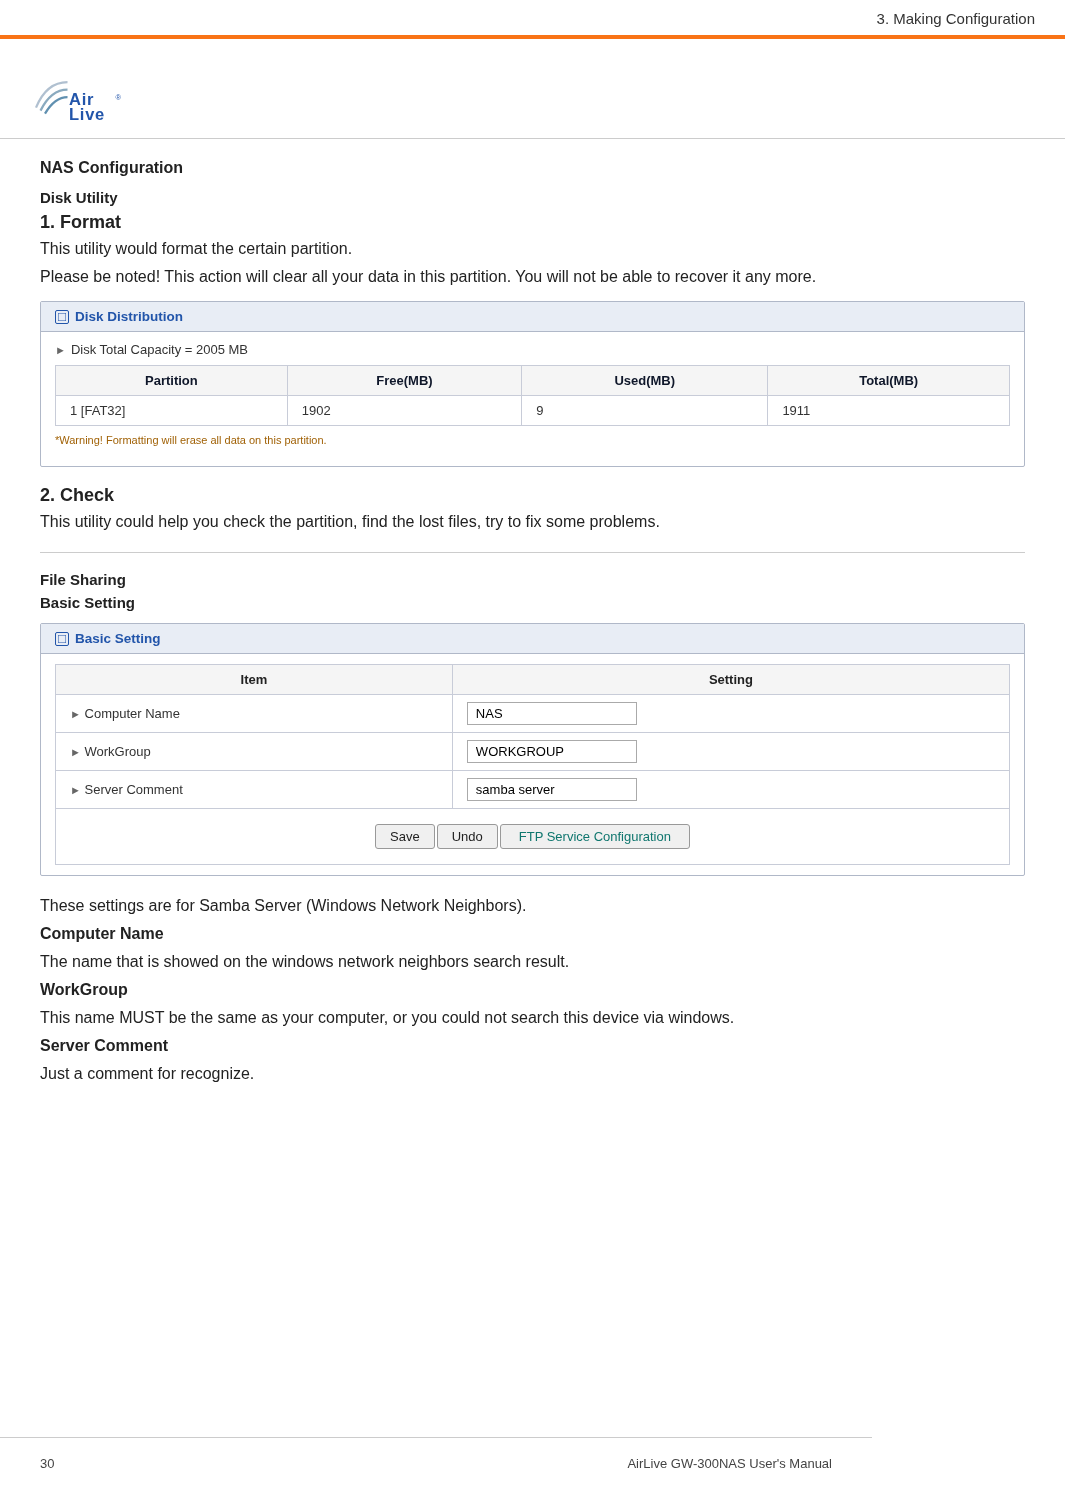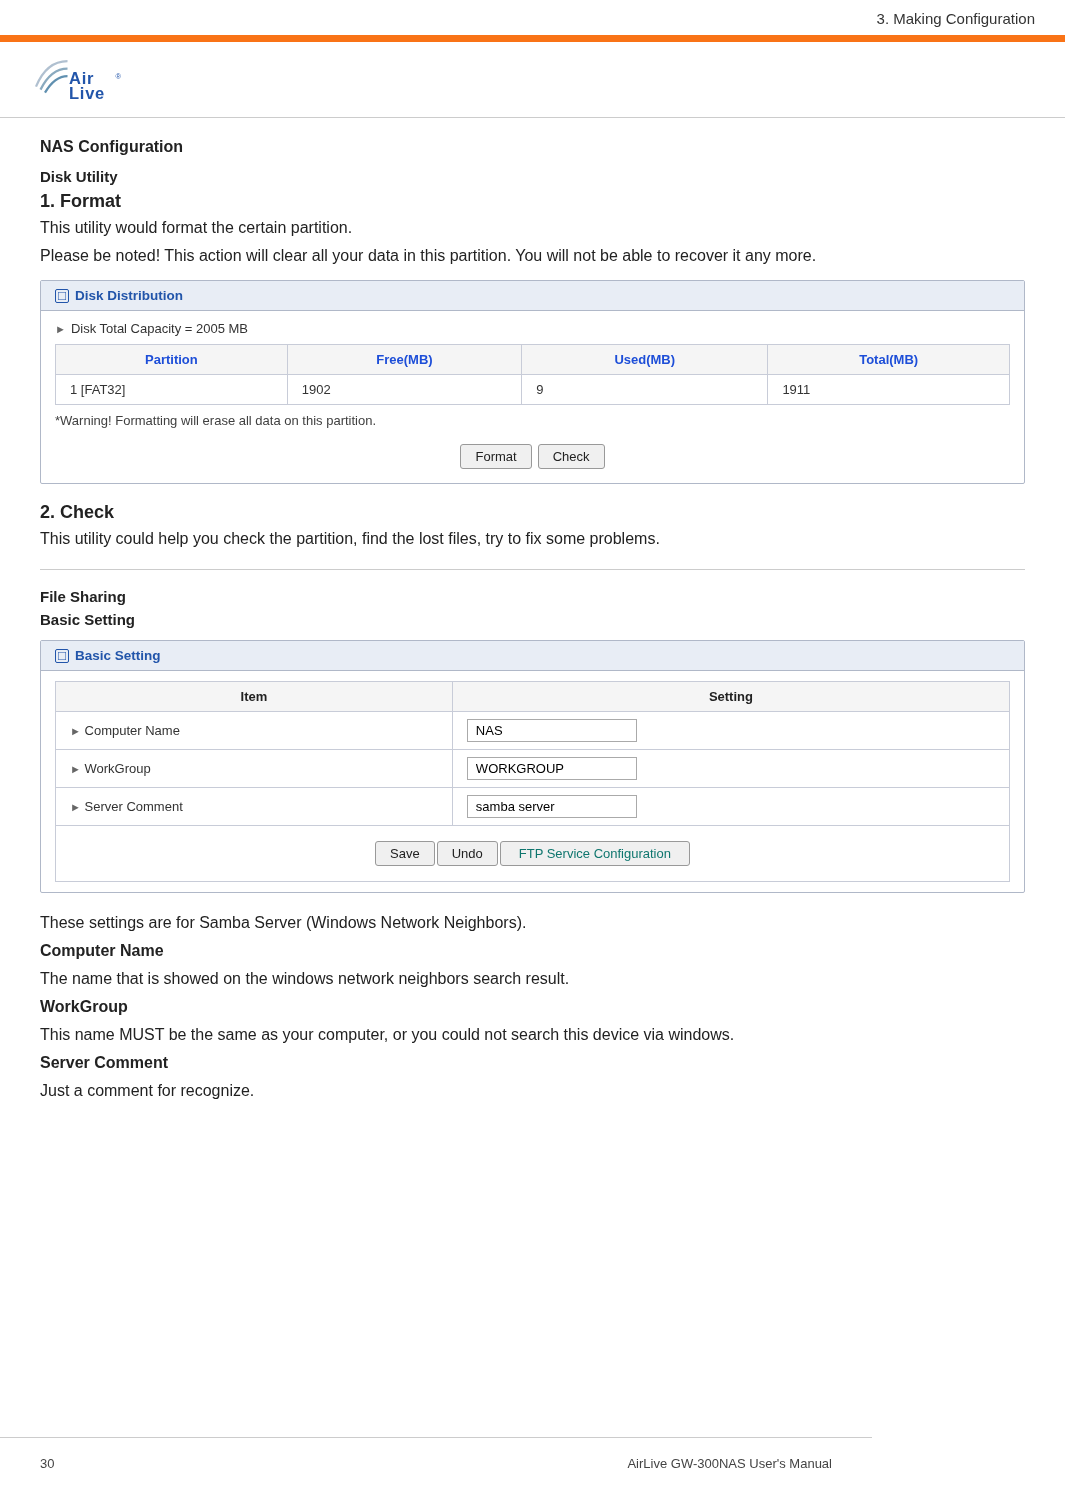--- a/index.html
+++ b/index.html
@@ -11,35 +11,36 @@
       width: 1065px;
       min-height: 1489px;
       padding: 0;
     }
 
     .header-bar {
       display: flex;
       justify-content: flex-end;
       align-items: center;
       padding: 10px 30px 0 30px;
-      border-bottom: 7px solid #f97316;
+      border-bottom: 4px solid #f97316;
       padding-bottom: 8px;
     }
 
     .header-bar .page-title {
       font-size: 15px;
       color: #333;
       font-weight: normal;
     }
 
     .logo-area {
       padding: 10px 30px;
       border-bottom: 1px solid #ccc;
       display: flex;
       align-items: center;
+      margin-top: 24px;
     }
 
     .logo-svg {
       width: 120px;
       height: 55px;
     }
 
     .content {
       padding: 20px 40px 40px 40px;
     }
@@ -128,32 +129,32 @@
       border-collapse: collapse;
       font-size: 13px;
     }
 
     .data-table th {
       background: #f5f5f5;
       border: 1px solid #c8ccd8;
       padding: 7px 14px;
       font-weight: bold;
       text-align: center;
-      color: #1d4ed8;
+      color: #0f172a;
     }
 
     .data-table td {
       border: 1px solid #c8ccd8;
       padding: 7px 14px;
       color: #333;
     }
 
     .warning-text {
-      color: #404040;
-      font-size: 13px;
+      color: #a16207;
+      font-size: 11px;
       margin: 8px 0 10px 0;
     }
 
     .button-row {
       display: flex;
       justify-content: center;
       gap: 6px;
       padding: 6px 0 4px 0;
     }
 
@@ -300,24 +301,20 @@
         <tbody>
           <tr>
             <td>1 [FAT32]</td>
             <td>1902</td>
             <td>9</td>
             <td>1911</td>
           </tr>
         </tbody>
       </table>
       <div class="warning-text">*Warning! Formatting will erase all data on this partition.</div>
-      <div class="button-row">
-        <button class="btn">Format</button>
-        <button class="btn">Check</button>
-      </div>
     </div>
   </div>
 
   <div class="text-block">
     <div class="numbered-title">2. Check</div>
     <div class="body-text">This utility could help you check the partition, find the lost files, try to fix some problems.</div>
   </div>
 
   <hr class="divider">
 

